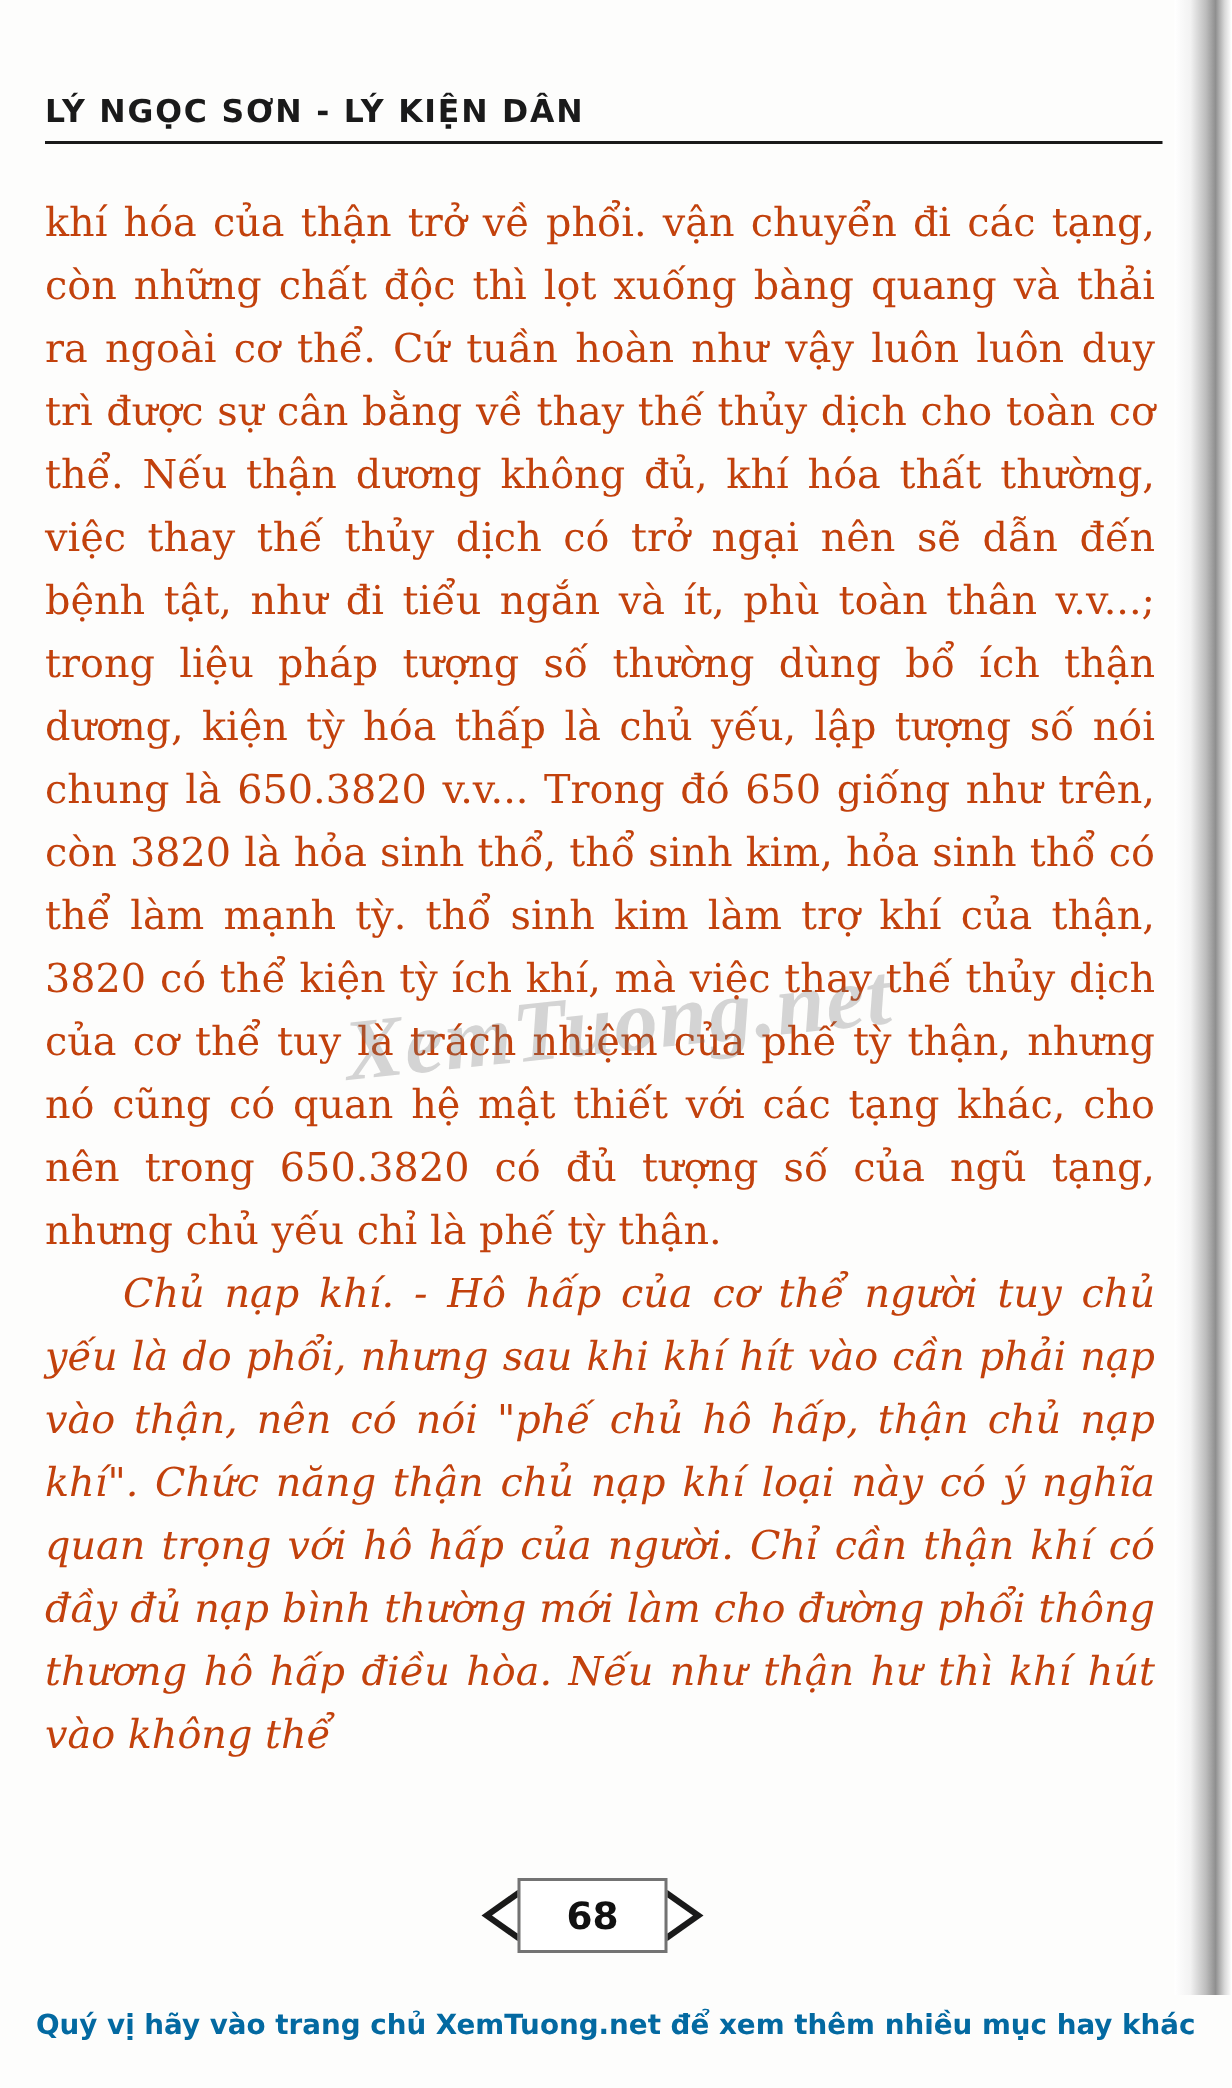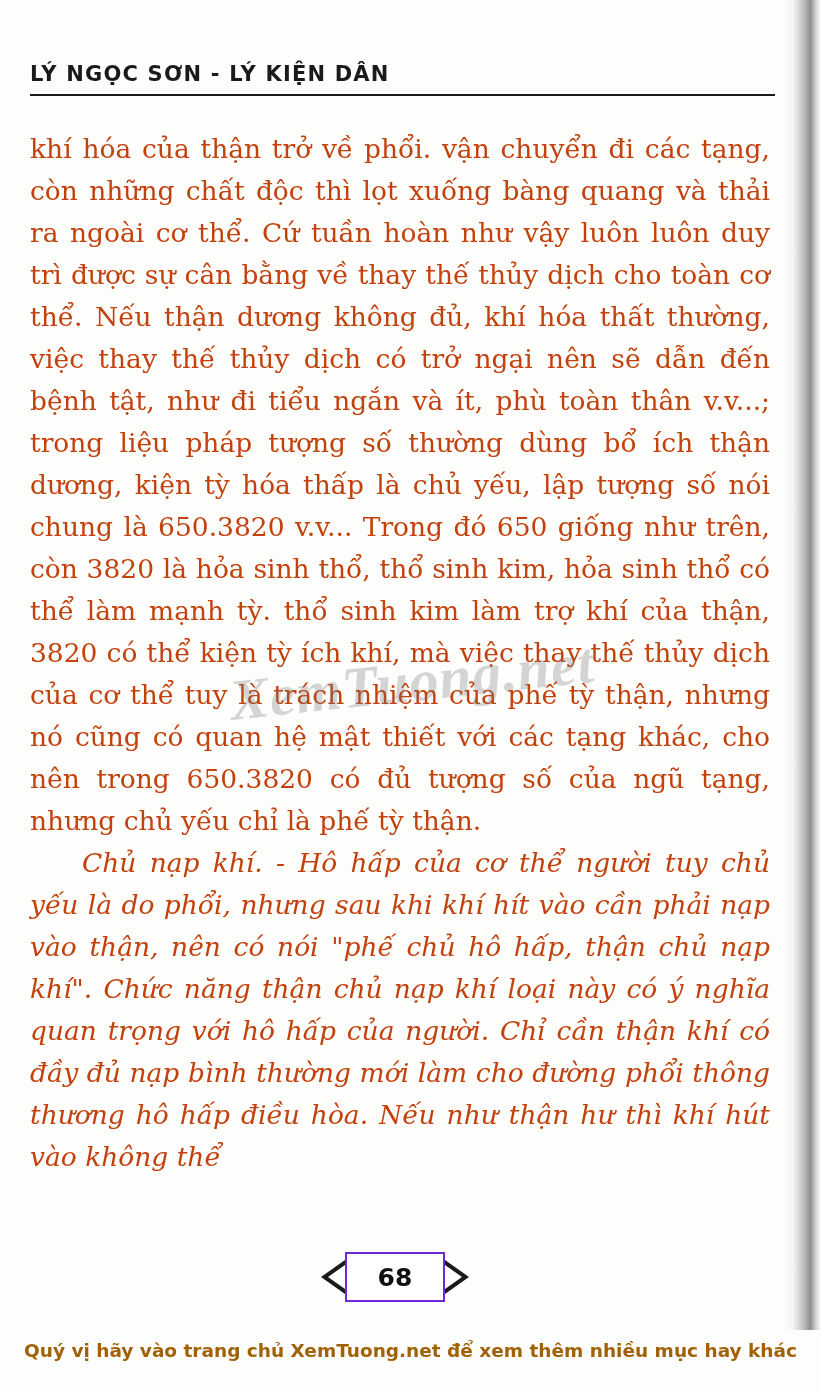--- a/index.html
+++ b/index.html
@@ -103,21 +103,21 @@
     justify-content: center;
     align-items: center;
   }
   .ribbon {
     position: relative;
     display: flex;
     align-items: center;
     justify-content: center;
     width: 96px;
     height: 46px;
-    border: 2px solid #6d28d9;
+    border: 2px solid #737373;
     background: #ffffff;
     font-family: "DejaVu Sans", sans-serif;
     font-size: 25px;
     font-weight: bold;
     color: #111;
   }
   .ribbon-tail {
     position: absolute;
     top: 6px;
     width: 0;
@@ -156,21 +156,21 @@
 
   .footer-note {
     position: absolute;
     left: 0;
     top: 1340px;
     width: 821px;
     text-align: center;
     font-family: "DejaVu Sans", sans-serif;
     font-size: 18.5px;
     font-weight: bold;
-    color: #a16207;
+    color: #0369a1;
     white-space: nowrap;
   }
 </style>
 </head>
 <body>
 
 <div class="page">
 
   <div class="binding"></div>
 

